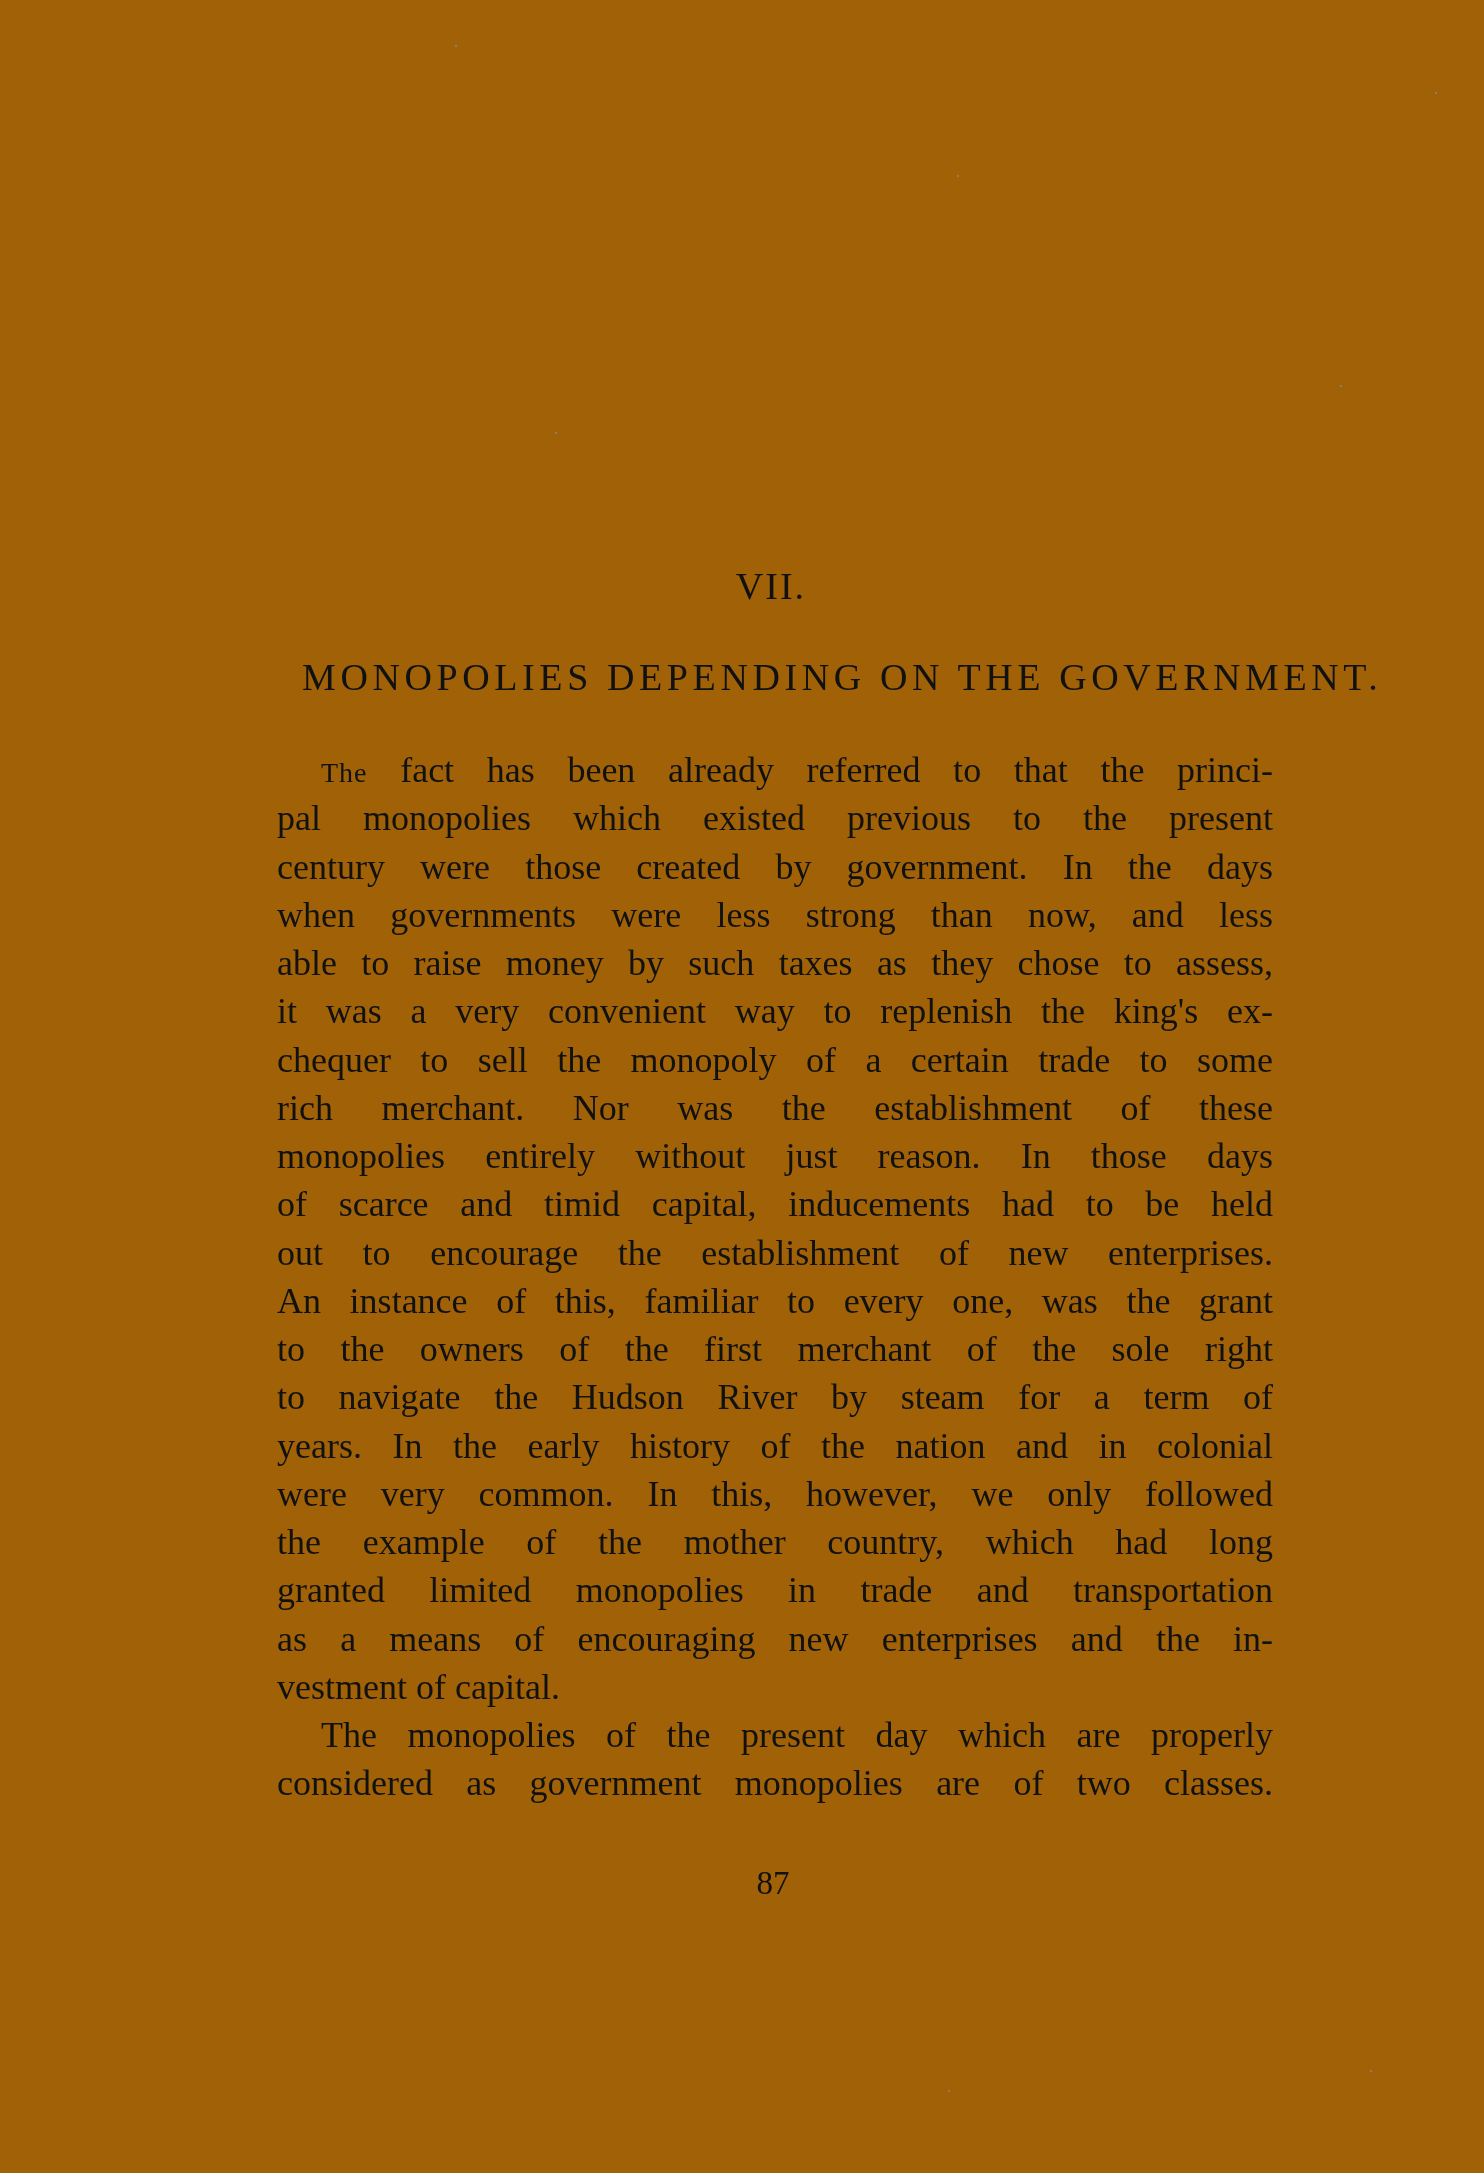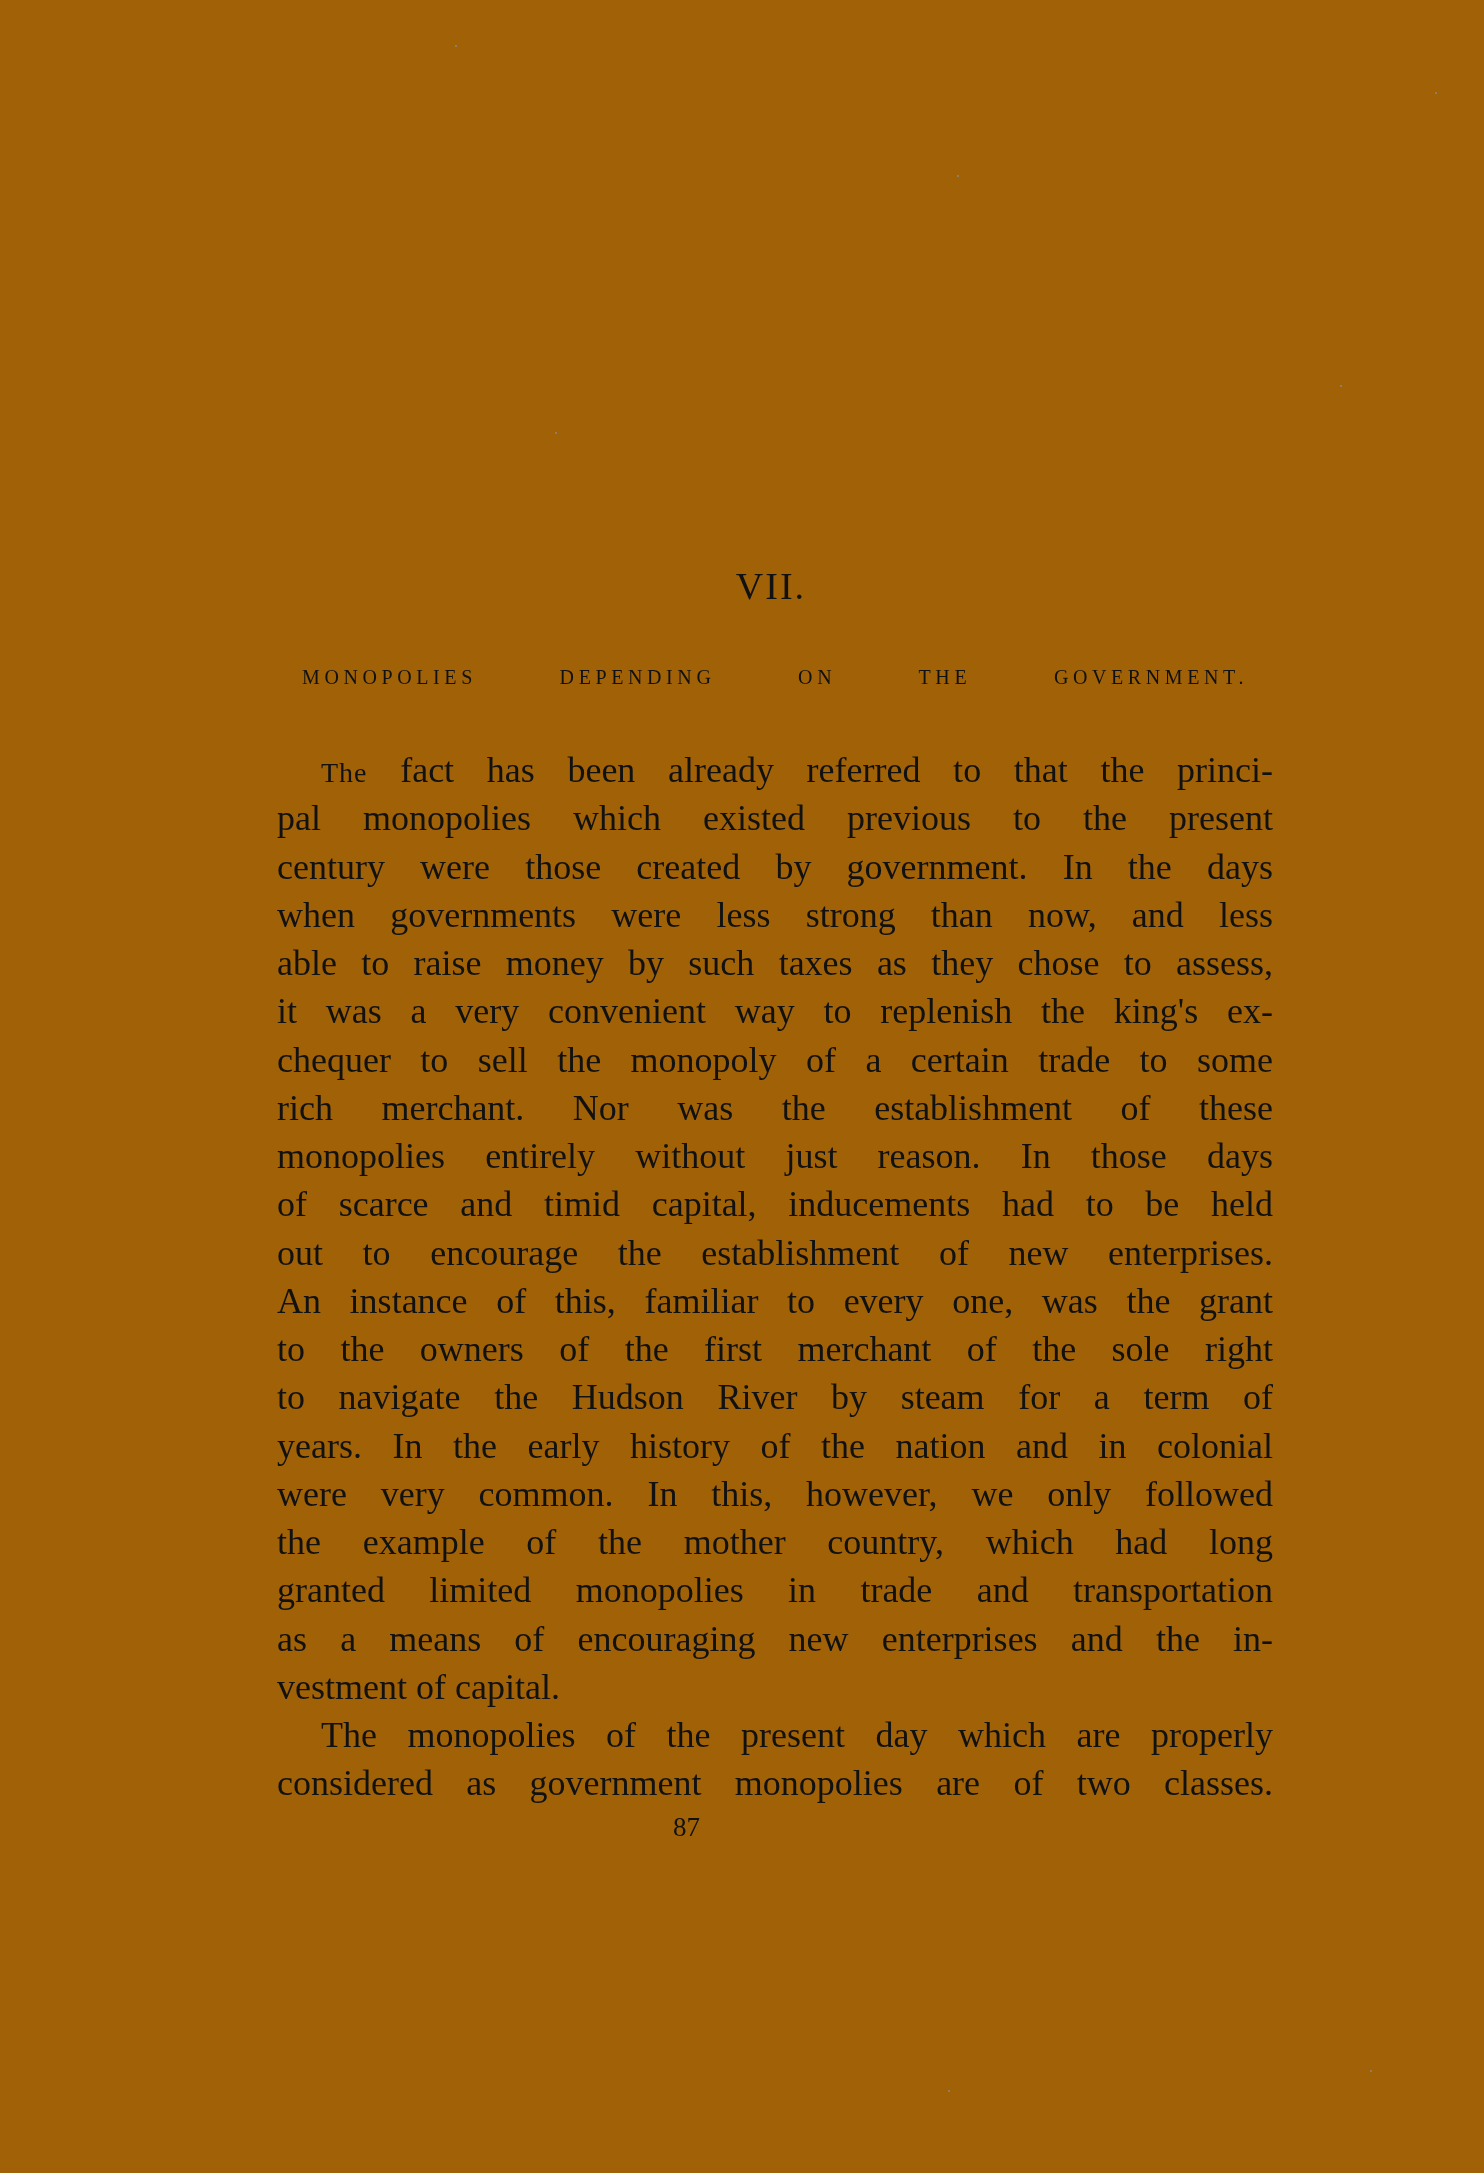--- a/index.html
+++ b/index.html
@@ -1,25 +1,25 @@
 <!DOCTYPE html>
 <html><head>
 <meta charset="utf-8">
 <style>
   html, body { margin: 0; padding: 0; background: #ffffff; }
   body { width: 1484px; height: 2173px; position: relative; overflow: hidden; }
   .page { position: absolute; left: 0; top: 0; width: 1484px; height: 2173px; background: #a16207; color: #111111; font-family: "Liberation Serif", "DejaVu Serif", serif; }
   .chapter-num { position: absolute; left: 671px; width: 200px; top: 565px; text-align: center; font-size: 38px; line-height: 42px; letter-spacing: 2px; }
-  .chapter-title { position: absolute; left: 302px; width: 946px; top: 660px; font-size: 20px; line-height: 34px; letter-spacing: 4.6px; text-align: justify; text-align-last: justify; white-space: nowrap; }
+  .chapter-title { position: absolute; left: 302px; width: 946px; top: 660px; font-size: 38px; line-height: 34px; letter-spacing: 4.6px; text-align: justify; text-align-last: justify; white-space: nowrap; }
   .body-text { position: absolute; left: 277px; top: 746px; width: 996px; font-size: 36px; }
   .line { display: block; height: 48.25px; line-height: 48.25px; white-space: nowrap; text-align: justify; text-align-last: justify; }
   .line.last { text-align-last: left; text-align: right; }
   .line.indent { padding-left: 44px; }
   .sc { font-size: 28px; letter-spacing: 1px; }
-  .page-number { position: absolute; left: 673px; width: 200px; top: 1809px; text-align: left; font-size: 27px; line-height: 36px; }
+  .page-number { position: absolute; left: 673px; width: 200px; top: 1865px; text-align: center; font-size: 33px; line-height: 36px; }
   .speck { position: absolute; width: 2px; height: 2px; background: #888; border-radius: 1px; }
 </style>
 </head>
 <body>
 
 <div class="page">
   <div class="speck" style="left:455px;top:45px;"></div>
   <div class="speck" style="left:1435px;top:92px;"></div>
   <div class="speck" style="left:957px;top:175px;"></div>
   <div class="speck" style="left:555px;top:432px;"></div>

